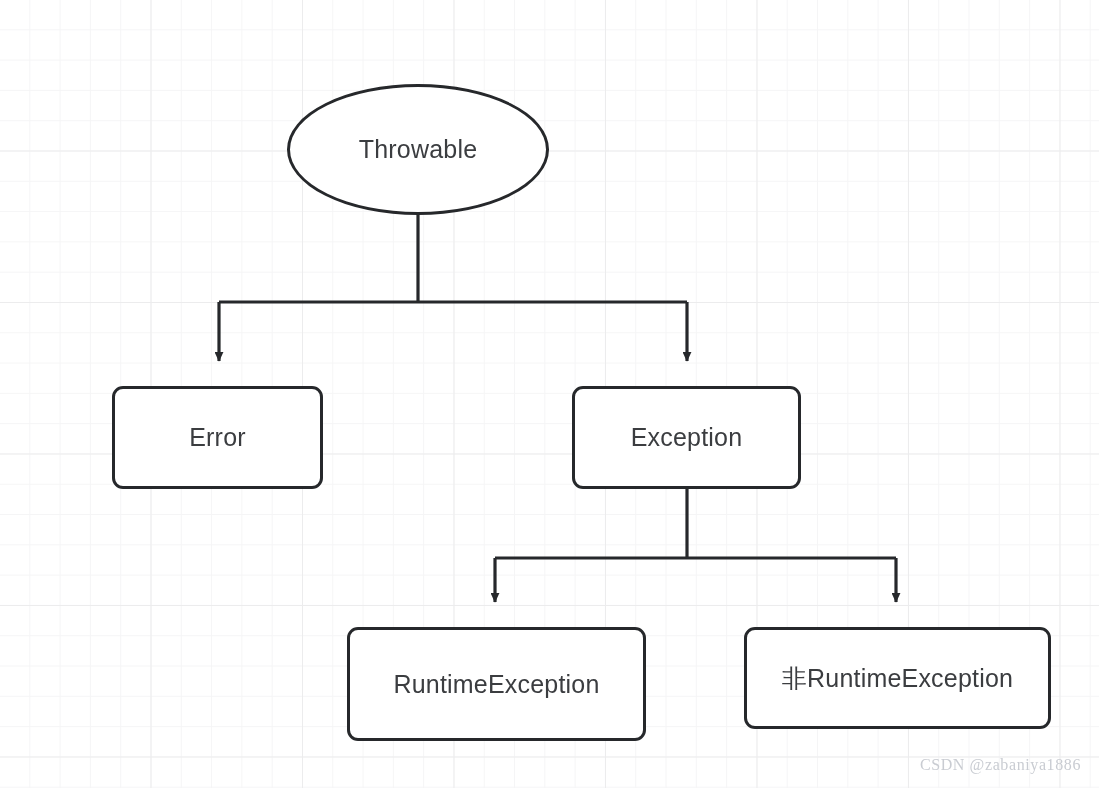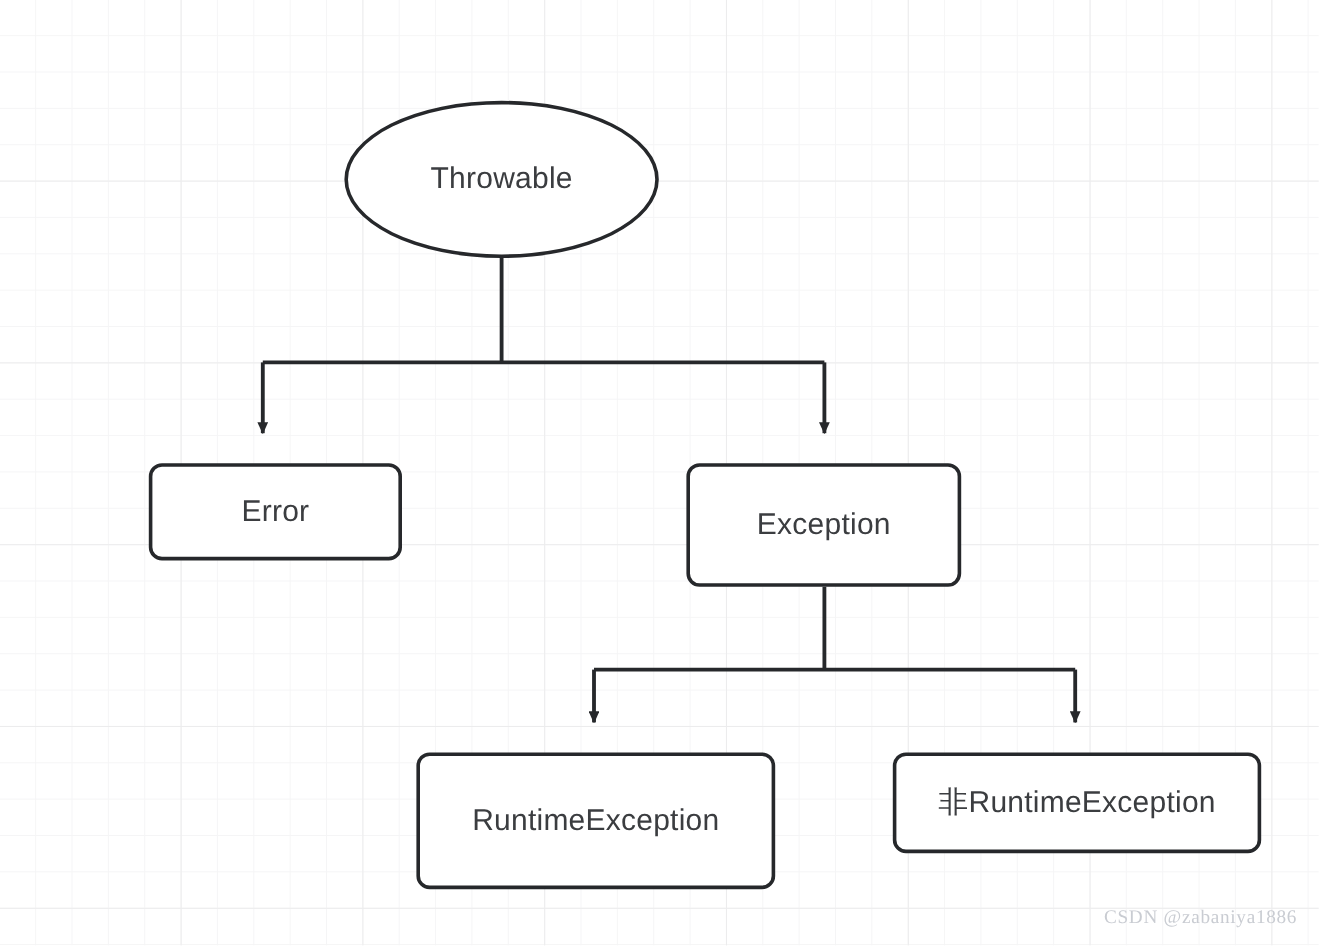--- a/index.html
+++ b/index.html
@@ -60,42 +60,42 @@
     line-height: 1;
     color: #3b3d40;
   }
   #node-throwable {
     left: 287px;
     top: 84px;
     width: 262px;
     height: 131px;
   }
   #node-error {
-    left: 124px;
+    left: 112px;
     top: 386px;
     width: 211px;
-    height: 81px;
+    height: 103px;
   }
   #node-exception {
     left: 572px;
     top: 386px;
     width: 229px;
     height: 103px;
   }
   #node-runtime-exception {
     left: 347px;
     top: 627px;
     width: 299px;
     height: 114px;
   }
   #node-non-runtime-exception {
     left: 744px;
     top: 627px;
     width: 307px;
-    height: 84px;
+    height: 102px;
   }
   #watermark {
     position: absolute;
     right: 18px;
     bottom: 14px;
     font-size: 16px;
     color: #c9ccd2;
     letter-spacing: 0.6px;
     user-select: none;
     font-family: Liberation Serif, serif;

